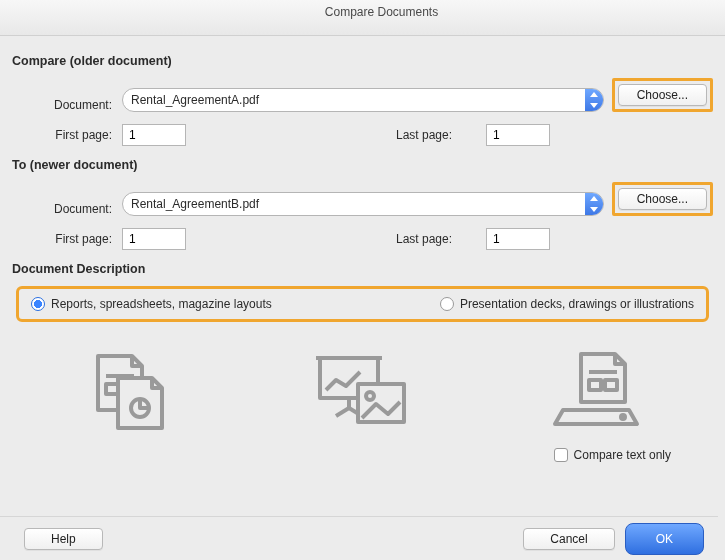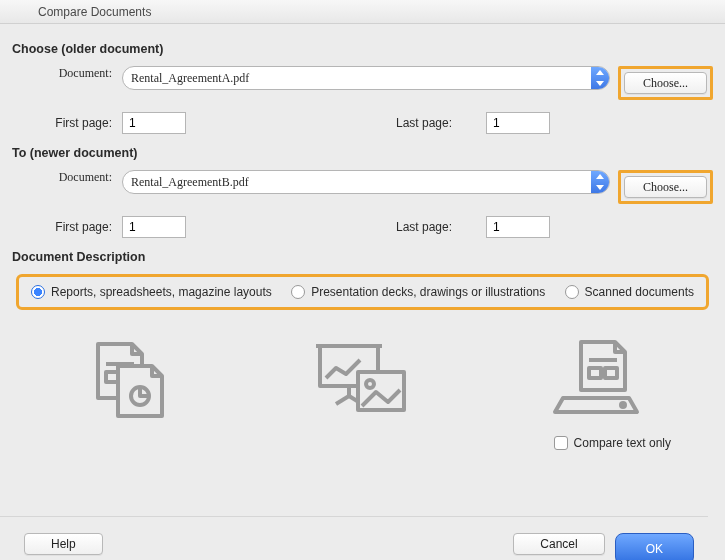--- a/index.html
+++ b/index.html
@@ -7,39 +7,39 @@
   body {
     width: 725px;
     height: 560px;
     font-family: -apple-system, "Helvetica Neue", Arial, sans-serif;
     font-size: 12px;
     color: #2b2b2b;
     background: #ececec;
     position: relative;
   }
   .titlebar {
-    height: 24px;
+    height: 36px;
     line-height: 24px;
+    text-align: center;
     background: linear-gradient(#f7f7f7, #e8e8e8);
     border-bottom: 1px solid #d0d0d0;
     font-size: 12px;
     color: #4a4a4a;
     padding-left: 38px;
   }
   .content { padding: 10px 12px 0 12px; }
   .section-heading {
     font-weight: 600;
     font-size: 12.5px;
     margin: 8px 0 10px 0;
   }
   .field-row {
     display: flex;
-    align-items: flex-start;
+    align-items: flex-end;
     margin-bottom: 12px;
-    font-family: Liberation Serif, serif;
   }
   .label-r {
     width: 110px;
     text-align: right;
     padding-right: 10px;
     font-size: 12px;
   }
   .doc-select {
     flex: 1;
     height: 24px;
@@ -152,27 +152,27 @@
     gap: 6px;
   }
   .chk {
     width: 14px; height: 14px;
     border: 1px solid #999;
     border-radius: 3px;
     background: #fff;
   }
   .footer {
     position: absolute;
-    left: 0; right: 17px; bottom: 0;
+    left: 0; right: 7px; bottom: 0;
     height: 44px;
     border-top: 1px solid #d6d6d6;
     background: #ececec;
     display: flex;
-    align-items: flex-start;
-    padding: 16px 14px;
+    align-items: center;
+    padding: 4px 14px;
   }
   .footer .spacer { flex: 1; }
   .btn-primary {
     height: 32px;
     padding: 0 30px;
     background: linear-gradient(#6fa8ff, #2f6fe0);
     border: 1px solid #2a5ec2;
     border-radius: 8px;
     color: #fff;
     font-size: 12px;
@@ -185,21 +185,21 @@
 </style>
 </head>
 <body>
 
 <div class="titlebar">
   <span>Compare Documents</span>
 </div>
 
 <div class="content">
 
-  <div class="section-heading">Choose (older document)</div>
+  <div class="section-heading">Compare (older document)</div>
 
   <div class="field-row">
     <div class="label-r">Document:</div>
     <div class="doc-select">
       <div class="sel-text">Rental_AgreementA.pdf</div>
       <div class="stepper">
         <div class="chev">
             <svg width="8" height="5">
               <polygon points="4,0 8,5 0,5" fill="#fff"></polygon>
             </svg>
@@ -264,24 +264,20 @@
 
   <div class="radio-row">
     <div class="radio-opt">
       <span class="radio checked"></span>
       <span>Reports, spreadsheets, magazine layouts</span>
     </div>
     <div class="radio-opt">
       <span class="radio"></span>
       <span>Presentation decks, drawings or illustrations</span>
     </div>
-    <div class="radio-opt">
-      <span class="radio"></span>
-      <span>Scanned documents</span>
-    </div>
   </div>
 
   <div class="icons-row">
 
     <svg width="90" height="80">
       <g fill="none" stroke="#9a9a9a" stroke-width="4" stroke-linejoin="round">
         <path d="M16 6 h34 l10 10 v44 h-44 z"></path>
         <path d="M50 6 v10 h10"></path>
         <line x1="24" y1="26" x2="52" y2="26"></line>
         <rect x="24" y="34" width="12" height="10"></rect>

